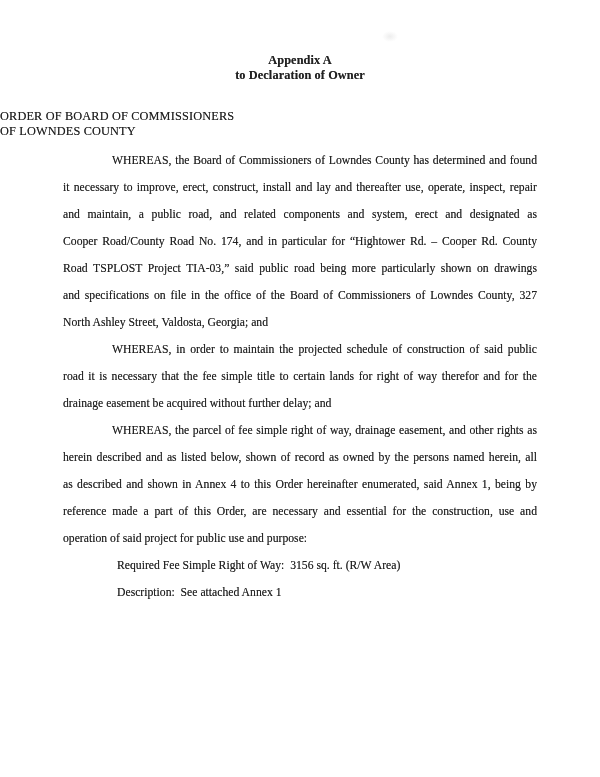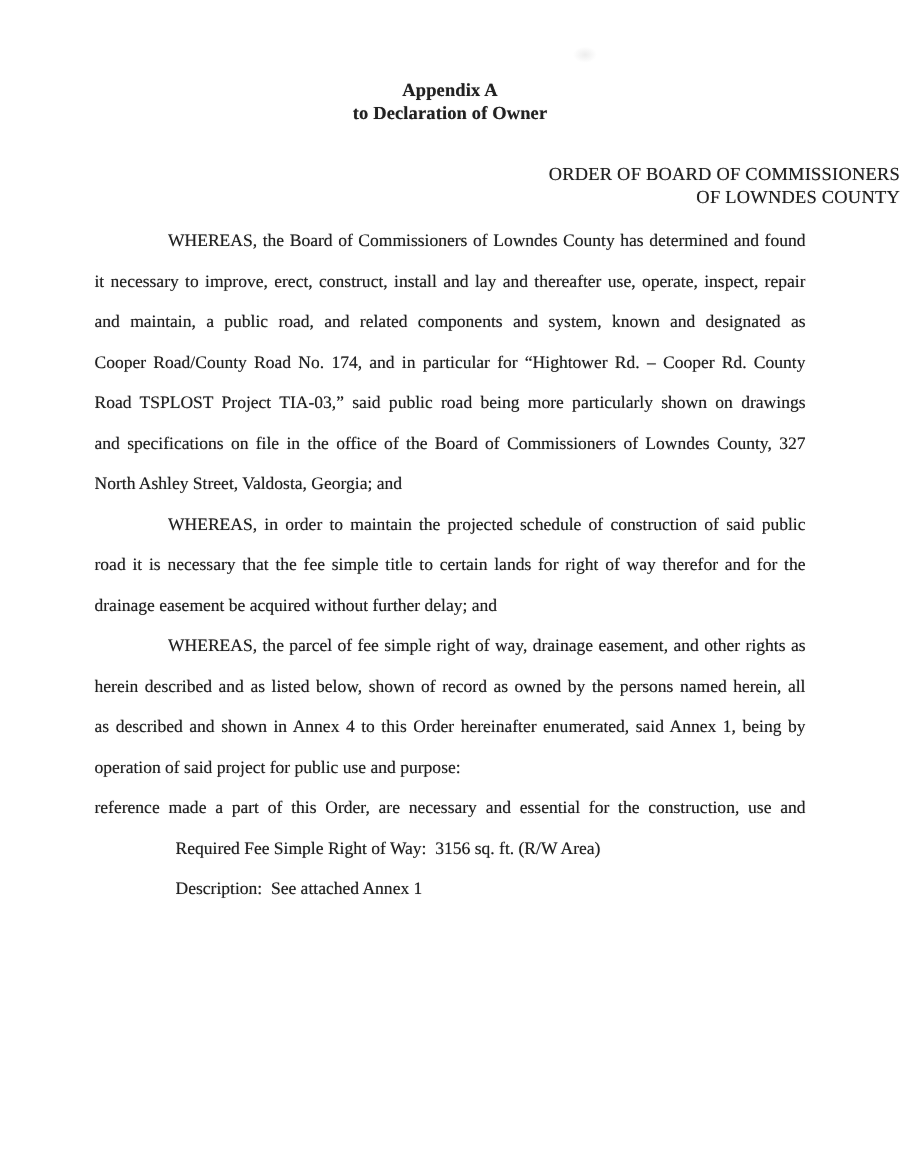--- a/index.html
+++ b/index.html
@@ -35,21 +35,21 @@
     font-weight: bold;
     font-size: 12.3px;
     line-height: 14.5px;
     letter-spacing: 0.1px;
   }
   .order-heading {
     position: absolute;
     top: 109px;
     left: 0;
     right: 0;
-    text-align: right;
+    text-align: left;
     font-size: 12.3px;
     line-height: 14.5px;
     letter-spacing: 0.15px;
   }
   .content {
     position: absolute;
     left: 63px;
     top: 147px;
     width: 474px;
     font-size: 11.7px;
@@ -99,37 +99,37 @@
   <div class="order-heading">
     <div>ORDER OF BOARD OF COMMISSIONERS</div>
     <div>OF LOWNDES COUNTY</div>
   </div>
 
   <div class="content">
     <div>
         <div class="paragraph">
           <div class="line first">WHEREAS, the Board of Commissioners of Lowndes County has determined and found</div>
           <div class="line">it necessary to improve, erect, construct, install and lay and thereafter use, operate, inspect, repair</div>
-          <div class="line">and maintain, a public road, and related components and system, known and designated as</div>
+          <div class="line">and maintain, a public road, and related components and system, erect and designated as</div>
           <div class="line">Cooper Road/County Road No. 174, and in particular for “Hightower Rd. – Cooper Rd. County</div>
           <div class="line">Road TSPLOST Project TIA-03,” said public road being more particularly shown on drawings</div>
           <div class="line">and specifications on file in the office of the Board of Commissioners of Lowndes County, 327</div>
           <div class="line last">North Ashley Street, Valdosta, Georgia; and</div>
         </div>
         <div class="paragraph">
           <div class="line first">WHEREAS, in order to maintain the projected schedule of construction of said public</div>
           <div class="line">road it is necessary that the fee simple title to certain lands for right of way therefor and for the</div>
           <div class="line last">drainage easement be acquired without further delay; and</div>
         </div>
         <div class="paragraph">
           <div class="line first">WHEREAS, the parcel of fee simple right of way, drainage easement, and other rights as</div>
           <div class="line">herein described and as listed below, shown of record as owned by the persons named herein, all</div>
           <div class="line">as described and shown in Annex 4 to this Order hereinafter enumerated, said Annex 1, being by</div>
+          <div class="line">reference made a part of this Order, are necessary and essential for the construction, use and</div>
           <div class="line last">operation of said project for public use and purpose:</div>
-          <div class="line">reference made a part of this Order, are necessary and essential for the construction, use and</div>
         </div>
       </div>
     <div class="details">
         <div class="detail-line">Required Fee Simple Right of Way:  3156 sq. ft. (R/W Area)</div>
         <div class="detail-line">Description:  See attached Annex 1</div>
         <div class="detail-line">Owner of record:  Steve Daugherty</div>
       </div>
   </div>
 
   <div class="footer">- 4 -</div>

